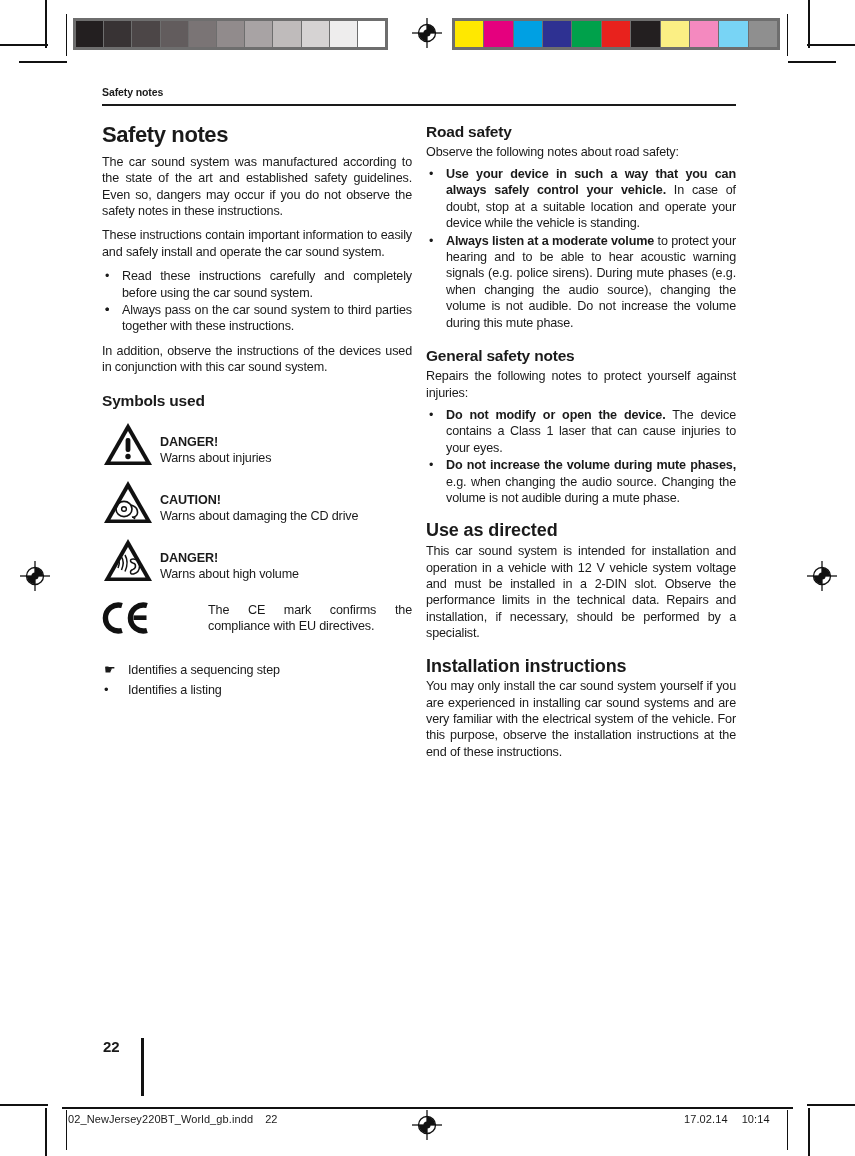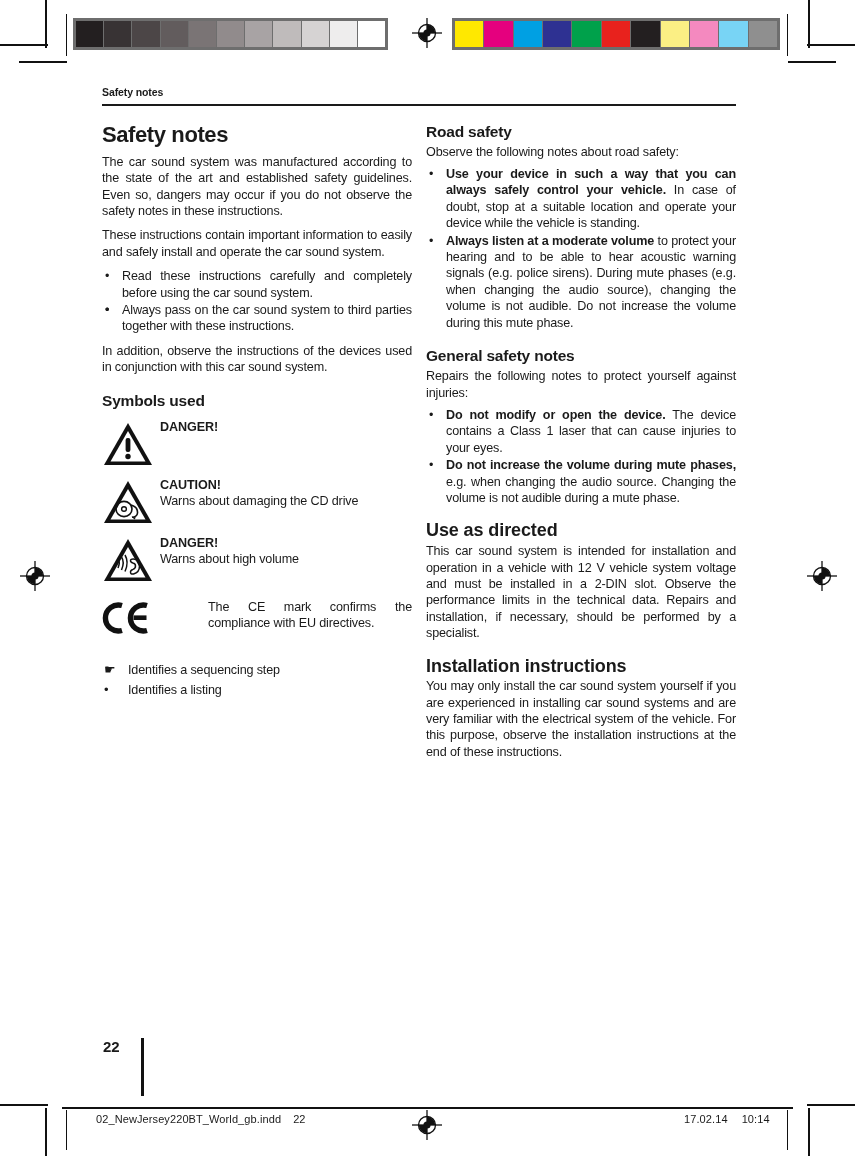--- a/index.html
+++ b/index.html
@@ -123,21 +123,21 @@
     left: 3px;
     top: 0;
     font-size: 12.6px;
     line-height: 16.4px;
   }
   .lead { font-weight: bold; }
 
   
   .symrow {
     display: flex;
-    align-items: flex-start;
+    align-items: flex-end;
     margin-top: 10px;
   }
   .symrow .glyph {
     width: 58px;
     flex: 0 0 58px;
     display: flex;
     justify-content: flex-start;
     padding-top: 2px;
   }
   .symrow .txt { flex: 1 1 auto; padding-top: 0px; }
@@ -204,21 +204,21 @@
     height: 1.5px;
     background: #111;
   }
   .footer {
     position: absolute;
     top: 1113px;
     font-size: 11px;
     color: #1a1a1a;
     letter-spacing: 0.1px;
   }
-  .footer.left { left: 68px; padding-left: 28px; }
+  .footer.left { left: 68px; }
   .footer.right { left: 684px; }
   .footer .pg { margin-left: 12px; }
   .footer .tm { margin-left: 14px; }
 
   .vrule { position: absolute; width: 1.4px; background: #111; }
 </style>
 </head>
 <body>
 
 <div class="crop h" style="left:0px; top:44px;"></div>
@@ -339,20 +339,21 @@
         <div class="glyph">
           <svg width="52" height="46" viewBox="0 0 52 46">
             <path d="M26 2 L50 44 L2 44 Z" fill="#111"></path>
             <path d="M26 10 L43.5 40.5 L8.5 40.5 Z" fill="#fff"></path>
             <rect x="23.6" y="17" width="4.8" height="14" rx="2" fill="#111"></rect>
             <circle cx="26" cy="35.5" r="2.7" fill="#111"></circle>
           </svg>
         </div>
         <div class="txt">
           <div class="lbl">DANGER!</div>
+          <div class="desc">Warns about injuries</div>
         </div>
       </div>
 
       <div class="symrow">
         <div class="glyph">
           <svg width="52" height="46" viewBox="0 0 52 46">
             <path d="M26 2 L50 44 L2 44 Z" fill="#111"></path>
             <path d="M26 10 L43.5 40.5 L8.5 40.5 Z" fill="#fff"></path>
             <ellipse cx="22" cy="30" rx="8" ry="7.6" fill="none" stroke="#111" stroke-width="1.6"></ellipse>
             <ellipse cx="22" cy="30" rx="2.4" ry="2.2" fill="none" stroke="#111" stroke-width="1.4"></ellipse>

